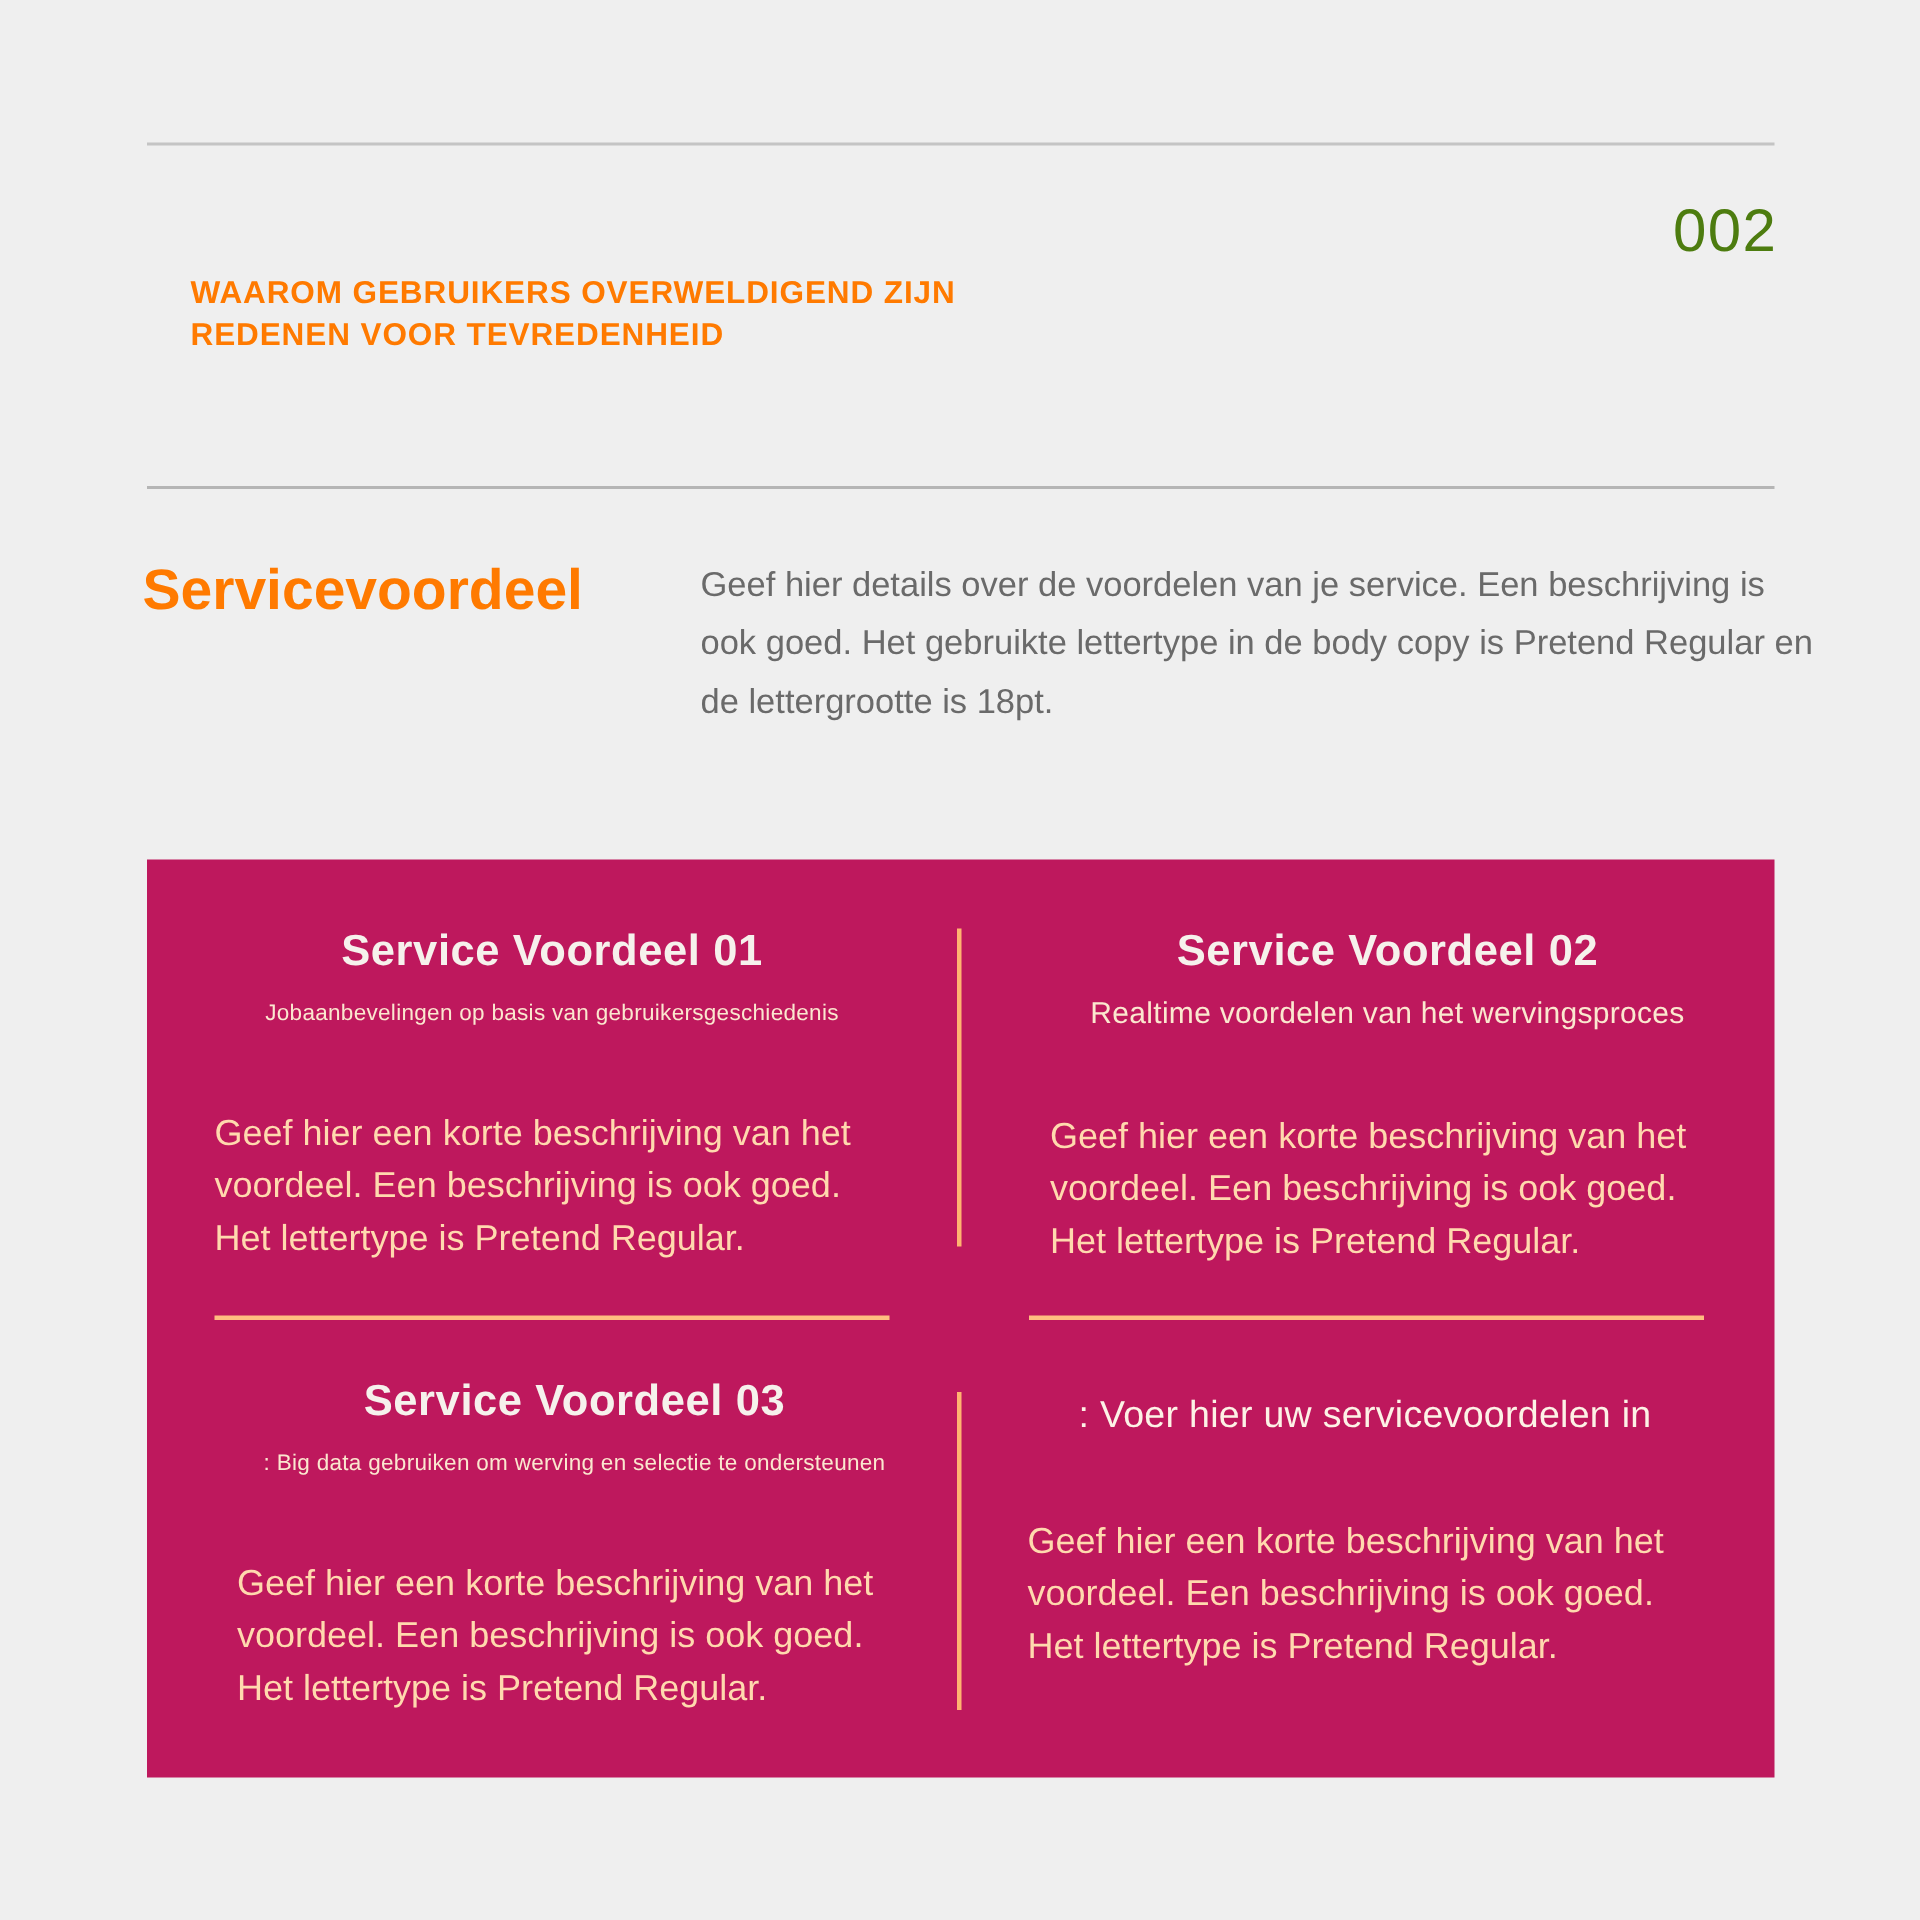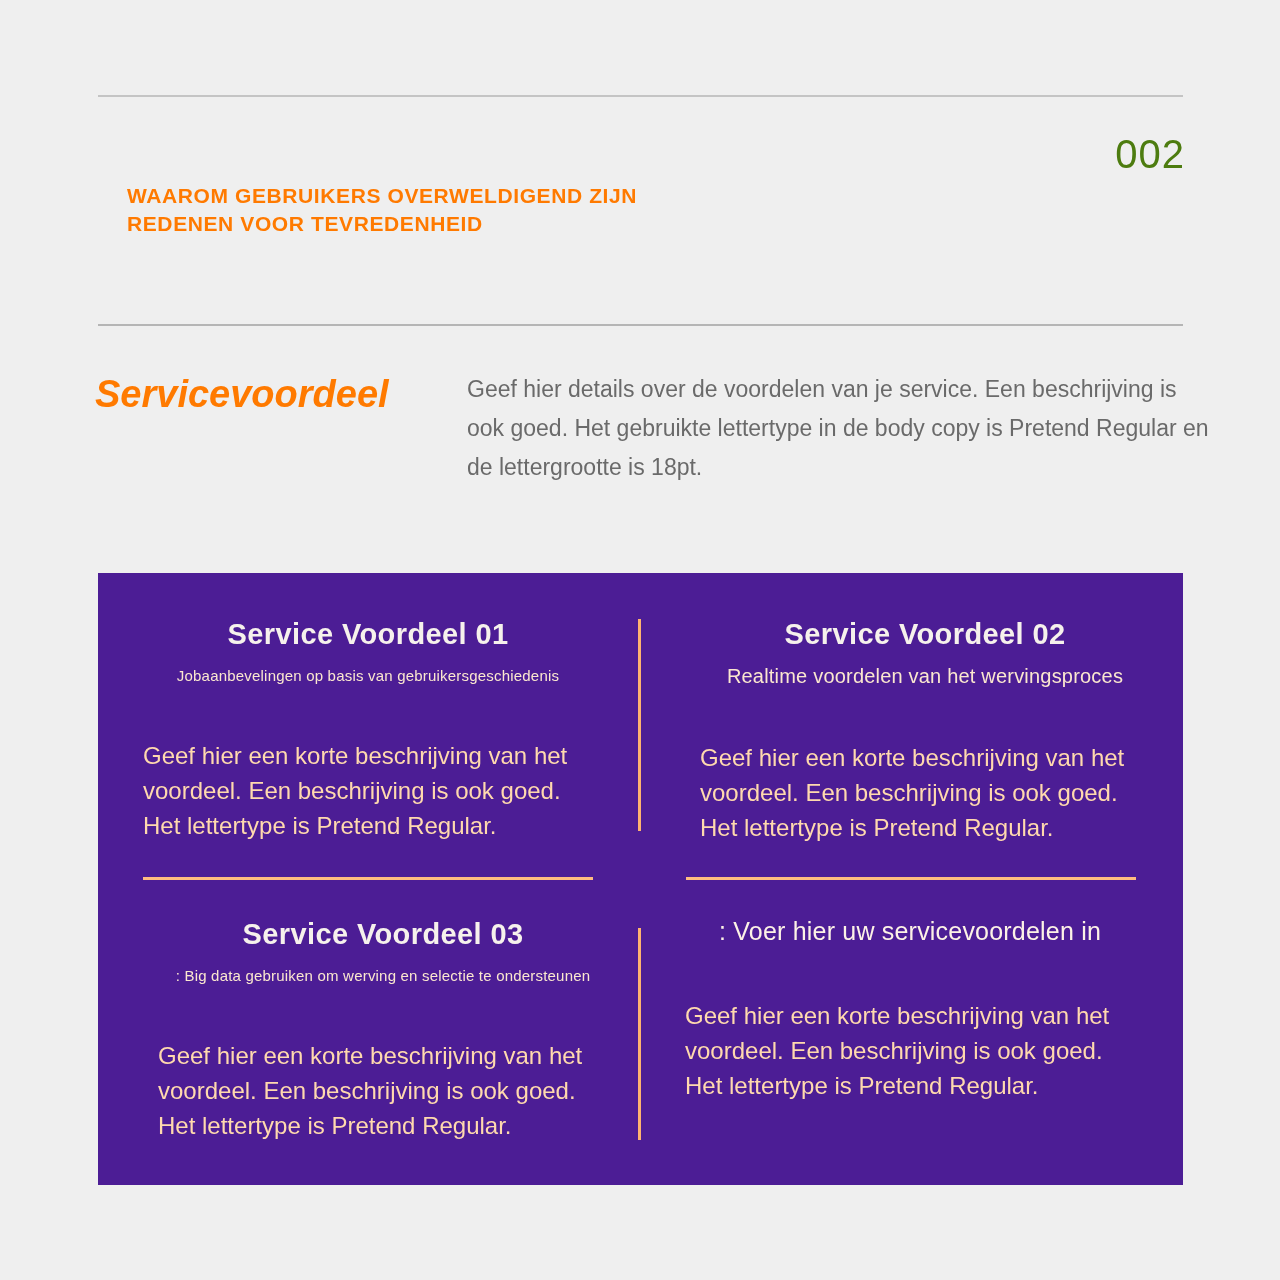--- a/index.html
+++ b/index.html
@@ -51,39 +51,38 @@
     .section-title {
       position: absolute;
       left: 95px;
       top: 370px;
       width: 300px;
       font-size: 38px;
       font-weight: bold;
       color: #ff7a00;
       line-height: 48px;
       word-break: break-all;
-      font-style: italic;
     }
     .section-desc {
       position: absolute;
       left: 467px;
       top: 370px;
       width: 745px;
       font-size: 23px;
       color: #6a6a6a;
       line-height: 39px;
     }
 
     .panel {
       position: absolute;
       left: 98px;
       top: 573px;
       width: 1085px;
       height: 612px;
-      background: #4c1d95;
+      background: #be185d;
     }
     .card {
       position: absolute;
       width: 450px;
       color: #fff6ea;
     }
     .card .card-title {
       text-align: center;
       font-size: 29px;
       font-weight: bold;
@@ -93,21 +92,21 @@
       white-space: nowrap;
     }
     .card .card-subtitle {
       text-align: center;
       color: #fbe7cf;
       white-space: nowrap;
       letter-spacing: 0.2px;
     }
     .card .card-subtitle.small { font-size: 15px; margin-top: 14px; line-height: 20px; }
     .card .card-subtitle.large { font-size: 20px; margin-top: 12px; line-height: 24px; }
-    .card .card-subtitle.xlarge { font-size: 25px; line-height: 30px; color: #fdf2e6; }
+    .card .card-subtitle.xlarge { font-size: 25px; margin-top: 12px; line-height: 30px; color: #fdf2e6; }
     .card .card-body {
       margin-top: 52px;
       font-size: 24px;
       line-height: 35px;
       color: #ffd9ae;
       padding-left: 0;
       width: 460px;
     }
 
     .card.c1 { left: 45px; top: 43px; }

